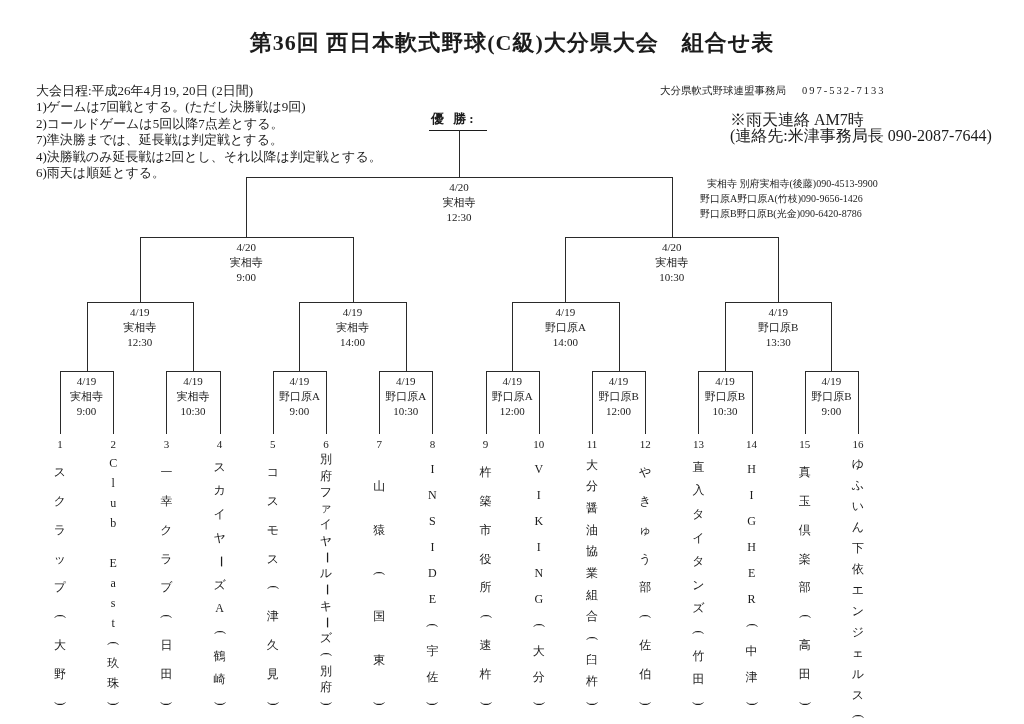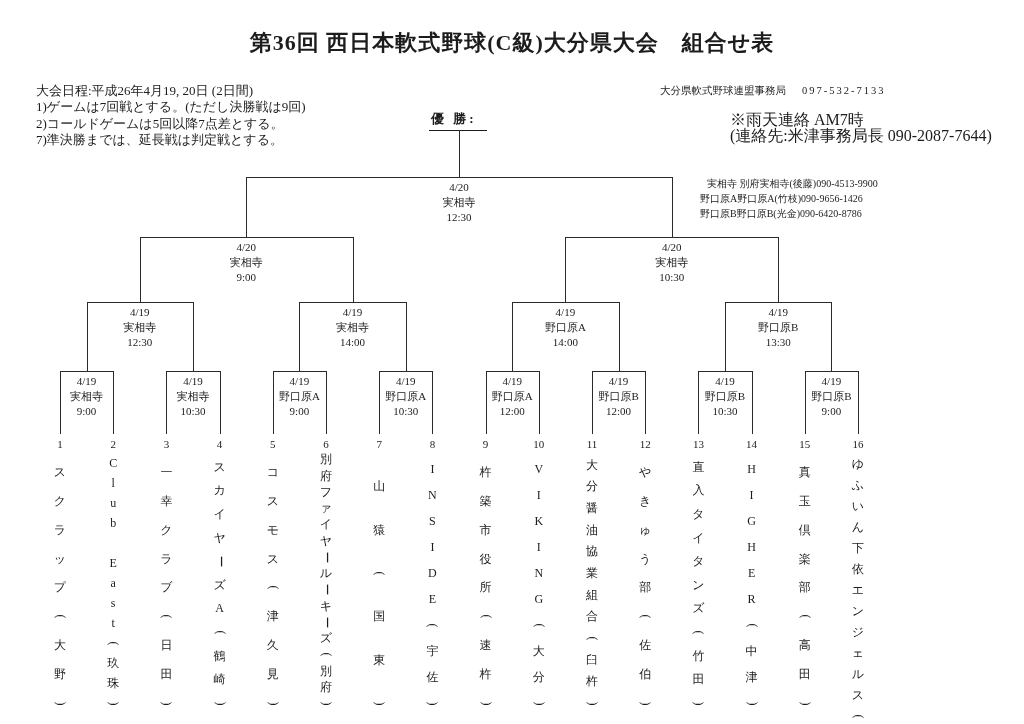--- a/index.html
+++ b/index.html
@@ -44,20 +44,22 @@
 </head>
 <body>
 
 <div id="title" class="abs">第36回 西日本軟式野球(C級)大分県大会　組合せ表</div>
 
 <div id="notes" class="abs">
   <div>大会日程:平成26年4月19, 20日 (2日間)</div>
   <div>1)ゲームは7回戦とする。(ただし決勝戦は9回)</div>
   <div>2)コールドゲームは5回以降7点差とする。</div>
   <div>7)準決勝までは、延長戦は判定戦とする。</div>
+  <div>4)決勝戦のみ延長戦は2回とし、それ以降は判定戦とする。</div>
+  <div>6)雨天は順延とする。</div>
 </div>
 
 <div id="office" class="abs">
   <span>大分県軟式野球連盟事務局</span><span class="phone">097-532-7133</span>
 </div>
 
 <div id="rain" class="abs">
   <div>※雨天連絡 AM7時</div>
   <div>(連絡先:米津事務局長 090-2087-7644)</div>
 </div>

